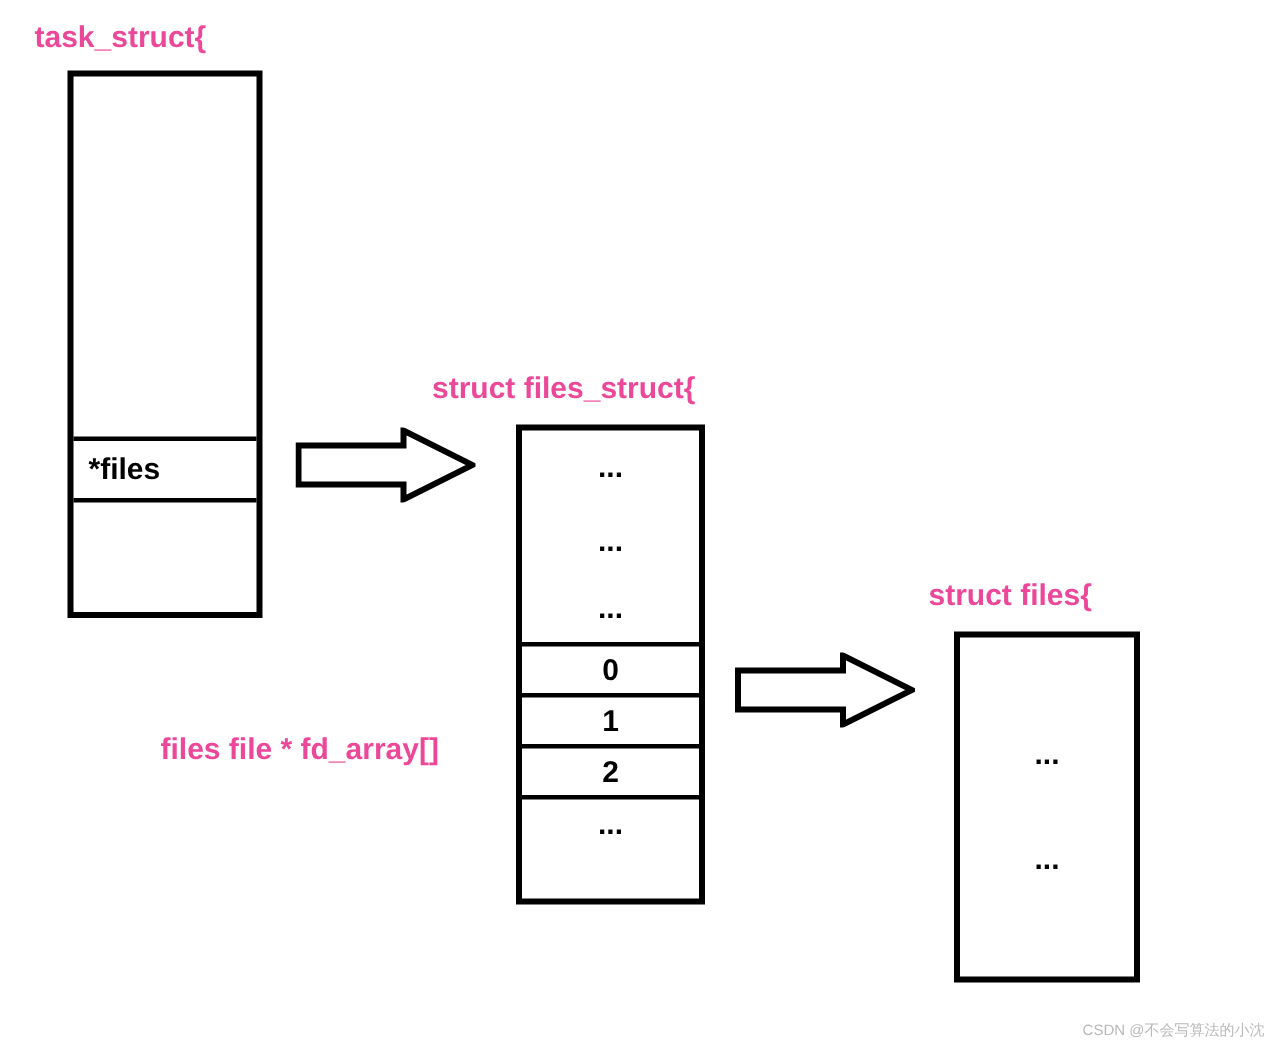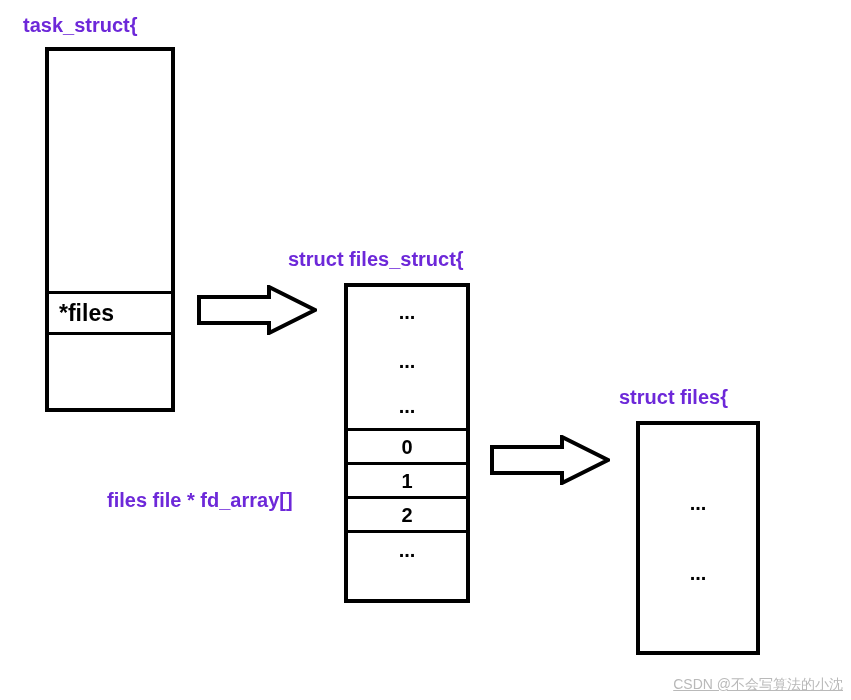--- a/index.html
+++ b/index.html
@@ -6,21 +6,21 @@
     body {
       width: 851px;
       height: 700px;
       background: #ffffff;
       font-family: Arial, "Microsoft YaHei", sans-serif;
       position: relative;
     }
     .label {
       position: absolute;
       font-weight: bold;
-      color: #6d28d9;
+      color: #ec4899;
       font-size: 20px;
       white-space: nowrap;
     }
     .box {
       position: absolute;
       border: 4px solid #000;
       background: #fff;
     }
     .cell {
       border-bottom: 3px solid #000;
@@ -33,31 +33,30 @@
       line-height: 1;
     }
     .cell:last-child { border-bottom: none; }
     .files-cell {
       position: absolute;
       left: 0; right: 0;
       border-top: 3px solid #000;
       border-bottom: 3px solid #000;
       padding-left: 10px;
       font-weight: bold;
-      font-size: 23px;
+      font-size: 20px;
       display: flex;
       align-items: center;
     }
     .watermark {
       position: absolute;
       right: 8px;
       bottom: 6px;
       color: #b9b9b9;
-      font-size: 14px;
-      text-decoration: underline;
+      font-size: 10px;
     }
     .arrow {
       position: absolute;
     }
     .arrow svg { display: block; }
     .ellipsis-tall {
       text-align: center;
       font-weight: bold;
       font-size: 20px;
       display: flex;

